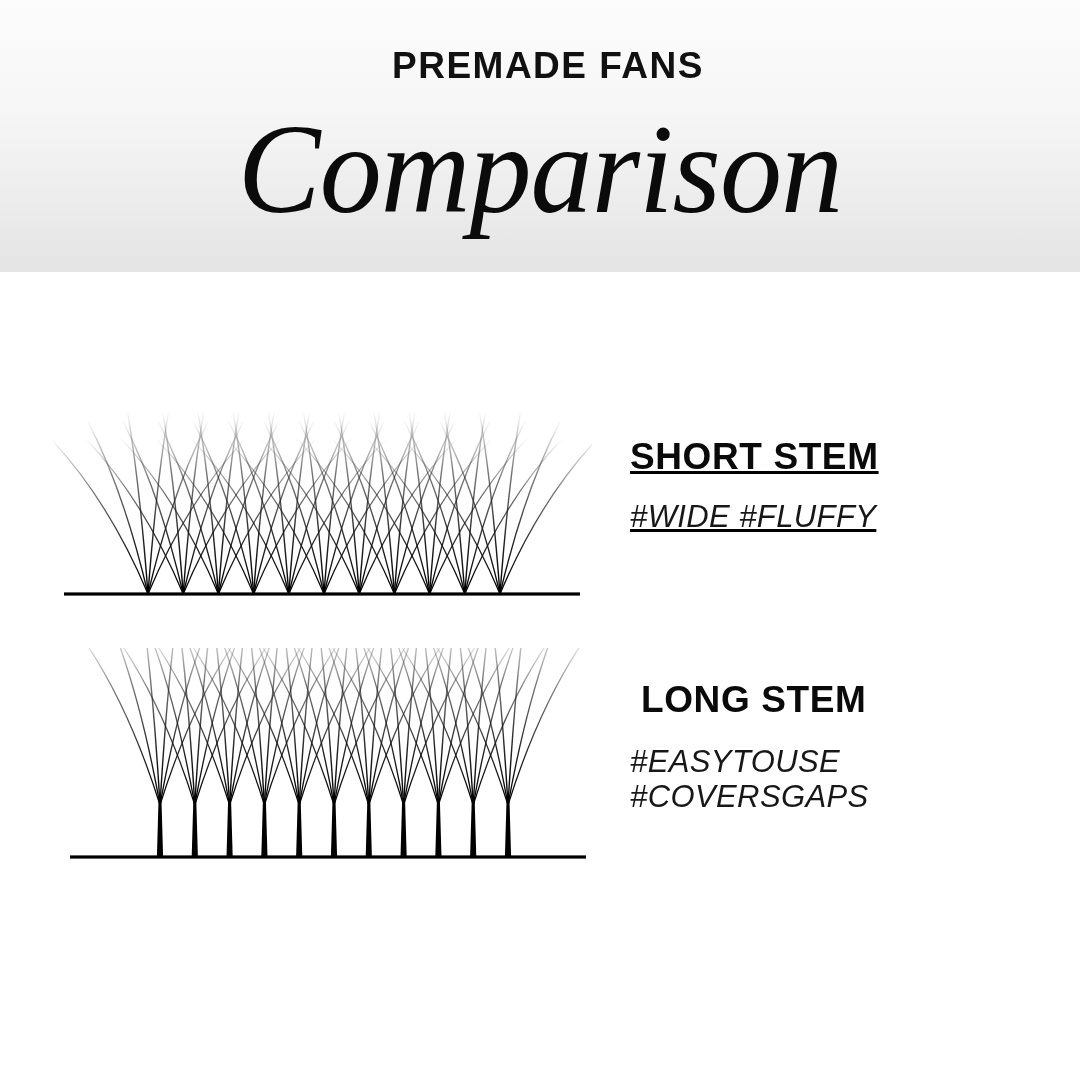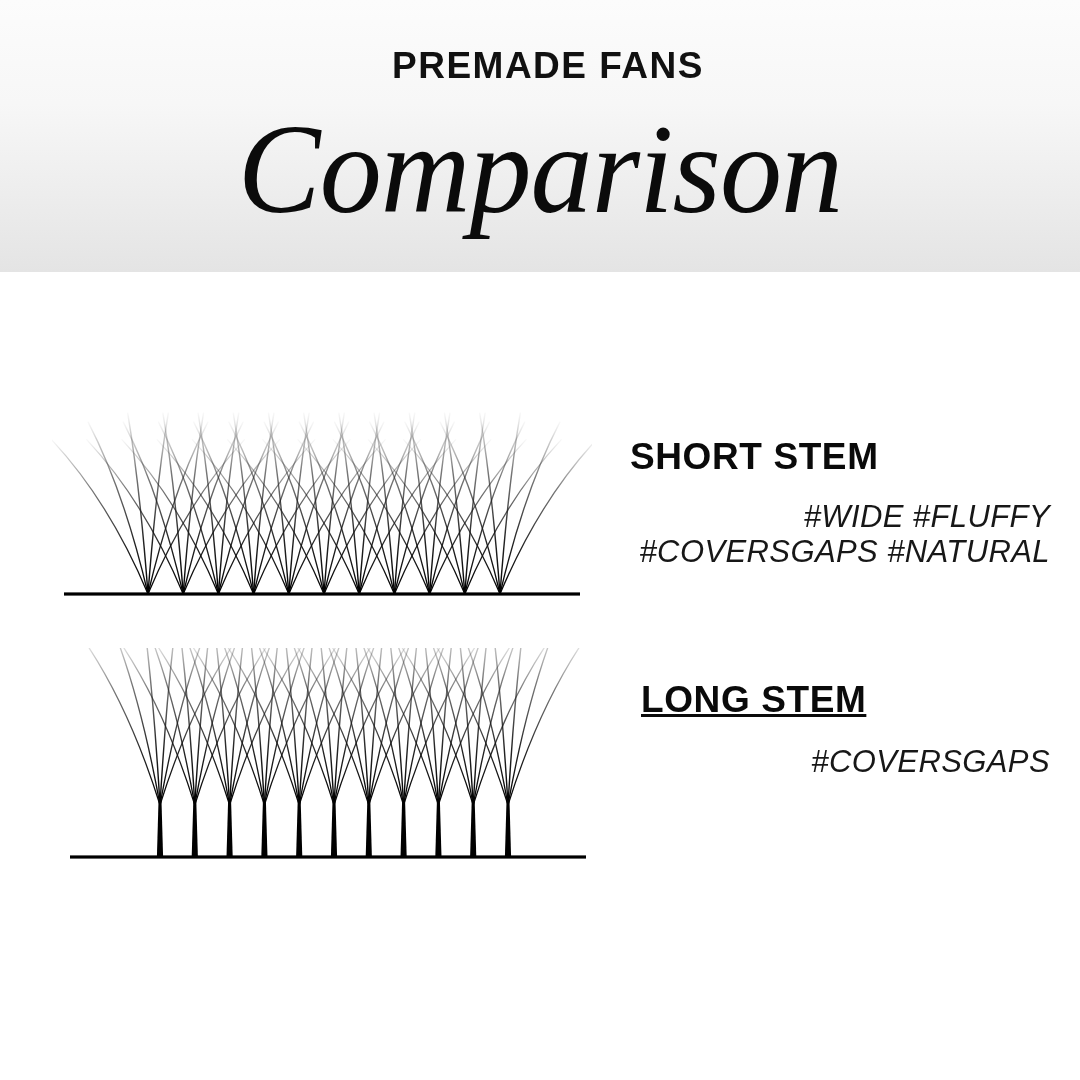--- a/index.html
+++ b/index.html
@@ -60,53 +60,52 @@
   
   .fan-block {
     position: absolute;
   }
   #fan-block-short { left: 52px; top: 404px; width: 540px; height: 205px; }
   #fan-block-long  { left: 58px; top: 648px; width: 540px; height: 222px; }
   .fan-svg { display: block; width: 100%; height: 100%; }
 
   
   .text-block { position: absolute; }
-  #text-block-short { left: 630px; top: 438px; width: 420px; }
+  #text-block-short { left: 630px; top: 438px; width: 420px; text-decoration: underline; }
   #text-block-long  { left: 630px; top: 681px; width: 420px; }
 
   .stem-heading {
     font-family: "Liberation Sans", sans-serif;
     font-weight: 700;
     font-size: 37px;
     letter-spacing: 0.6px;
     color: #0a0a0a;
     line-height: 1.05;
     margin: 0;
     white-space: nowrap;
   }
-  #text-block-long .stem-heading { padding-left: 11px; text-decoration: underline; }
+  #text-block-long .stem-heading { padding-left: 11px; }
 
   .tag-list {
     margin: 0;
     padding: 0;
     list-style: none;
   }
   #text-block-short .tag-list { margin-top: 22px; }
   #text-block-long  .tag-list { margin-top: 24px; }
 
   .tag-line {
     font-family: "Liberation Sans", sans-serif;
     font-style: italic;
     font-weight: 300;
     font-size: 31px;
     letter-spacing: 0.4px;
     color: #171717;
     line-height: 35px;
     white-space: nowrap;
-    text-align: right;
   }
 </style>
 </head>
 <body>
 
 <div id="canvas">
 
   <div class="header-band"></div>
 
   <div class="title-eyebrow">PREMADE FANS</div>
@@ -193,21 +192,20 @@
           <path d="M448.00,190.00 Q486.92,97.39 544.45,35.66" fill="none" stroke="url(#svg-short-g)" stroke-width="1.27" stroke-linecap="round" vector-effect="non-scaling-stroke"></path>
         </g>
         <rect x="12" y="188.4" width="516" height="3.2" fill="#000000"></rect>
       </svg>
   </div>
 
   <div class="text-block" id="text-block-short">
     <h2 class="stem-heading">SHORT STEM</h2>
     <ul class="tag-list">
       <li class="tag-line">#WIDE #FLUFFY</li>
-      <li class="tag-line">#COVERSGAPS #NATURAL</li>
     </ul>
   </div>
 
   <div class="fan-block" id="fan-block-long">
     <svg class="fan-svg" id="svg-long" viewBox="0 0 540 222" preserveAspectRatio="none">
         <defs>
           <linearGradient id="svg-long-g" x1="0" y1="1" x2="0" y2="0" gradientUnits="objectBoundingBox">
             <stop offset="0" stop-color="#000000" stop-opacity="1"></stop>
             <stop offset="0.30" stop-color="#101010" stop-opacity="0.92"></stop>
             <stop offset="0.68" stop-color="#262626" stop-opacity="0.62"></stop>
@@ -294,17 +292,18 @@
           <path d="M450.00,157.00 Q469.44,49.20 498.14,-22.66" fill="none" stroke="url(#svg-long-g)" stroke-width="1.34" stroke-linecap="round" vector-effect="non-scaling-stroke"></path>
           <path d="M450.00,157.00 Q481.75,55.86 528.61,-11.57" fill="none" stroke="url(#svg-long-g)" stroke-width="1.27" stroke-linecap="round" vector-effect="non-scaling-stroke"></path>
         </g>
         <rect x="12" y="207.4" width="516" height="3.2" fill="#000000"></rect>
       </svg>
   </div>
 
   <div class="text-block" id="text-block-long">
     <h2 class="stem-heading">LONG STEM</h2>
     <ul class="tag-list">
+      <li class="tag-line">#EASYTOUSE</li>
       <li class="tag-line">#COVERSGAPS</li>
     </ul>
   </div>
 
 </div>
 
 </body></html>

